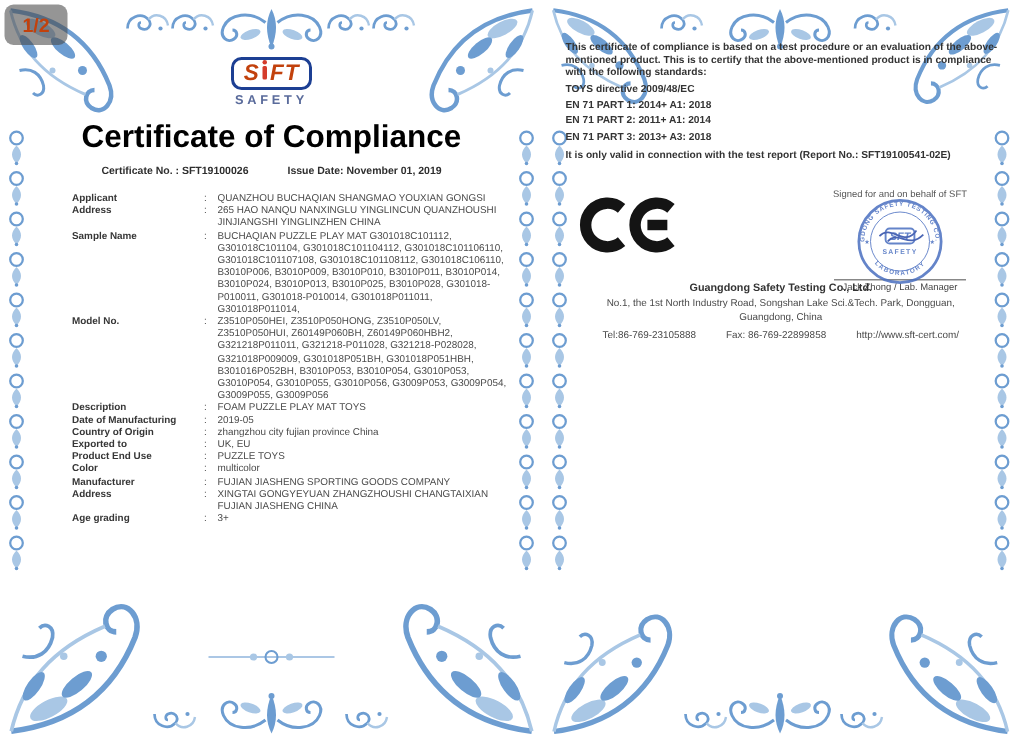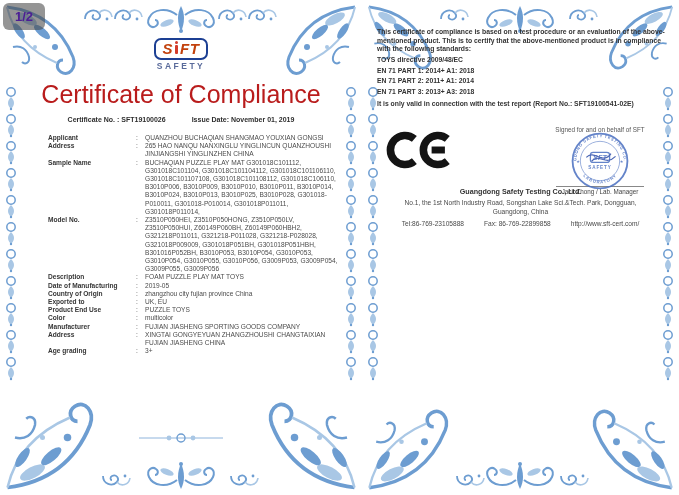--- a/index.html
+++ b/index.html
@@ -17,21 +17,21 @@
   
   .logo-row { text-align:center; padding-top:36px; }
   .logo-box { display:inline-block; border:2px solid #1c3f93; border-radius:7px; padding:0 7px;
               font-style:italic; font-weight:bold; font-size:15px; line-height:18px;
               color:#c2410c; letter-spacing:.5px; }
   .tick { display:inline-block; position:relative; width:3px; height:9px; background:#d43c2c;
           border-radius:1px; margin:0 2px; vertical-align:baseline; }
   .tick::after { content:''; position:absolute; top:-4px; left:0; width:3px; height:3px;
                  background:#d43c2c; border-radius:50%; }
   .logo-sub { font-size:8.5px; font-weight:bold; letter-spacing:2.5px; color:#5a6b9b; margin-top:1px; }
-  .cert-title { text-align:center; font-size:25px; font-weight:normal; color:#b91c1c; margin-top:9px; }
+  .cert-title { text-align:center; font-size:21px; font-weight:bold; color:#000000; margin-top:9px; }
   .certline { display:flex; justify-content:center; gap:26px; font-size:7px; font-weight:bold;
               color:#2e2e2e; margin-top:7px; }
   .fields { margin:11px 22px 0 46px; font-size:6.6px; line-height:8.2px; color:#4b4b4b; }
   .frow { display:flex; }
   .flabel { flex:0 0 88px; font-weight:bold; color:#363636; }
   .fcolon { flex:0 0 9px; }
   .fvalue { flex:1; }
 
   
   .rp-body { position:absolute; top:26px; left:13px; right:7px; color:#333; font-weight:bold; }
@@ -44,21 +44,21 @@
   .stamp-wrap { width:64px; height:64px; margin:-4px auto 0; }
   .sig-line { width:88px; margin:-7px auto 0; border-top:1px solid #888; }
   .signatory { text-align:center; font-size:6.3px; color:#444; margin-top:1px; }
   .company-block { position:absolute; left:8px; right:8px; top:185px; text-align:center; color:#4a4a4a; }
   .company-name { font-size:7.2px; font-weight:bold; color:#333; }
   .company-address { font-size:6.6px; line-height:8.6px; margin:3px 14px 0; }
   .contact-row { display:flex; justify-content:center; gap:20px; font-size:6.6px; margin-top:4px; }
 
   
   .badge { position:absolute; left:3px; top:3px; width:42px; height:27px;
-           background:rgba(72,72,72,.58); border-radius:6px; color:#4c1d95;
+           background:rgba(72,72,72,.58); border-radius:6px; color:#c2410c;
            font-size:13px; font-weight:bold; display:flex; align-items:center;
            justify-content:center; }
 </style>
 </head>
 <body>
 
 <div class="stage">
 
   <div class="page page-left">
     <svg class="border-svg" viewBox="0 0 358 491" preserveAspectRatio="none">

